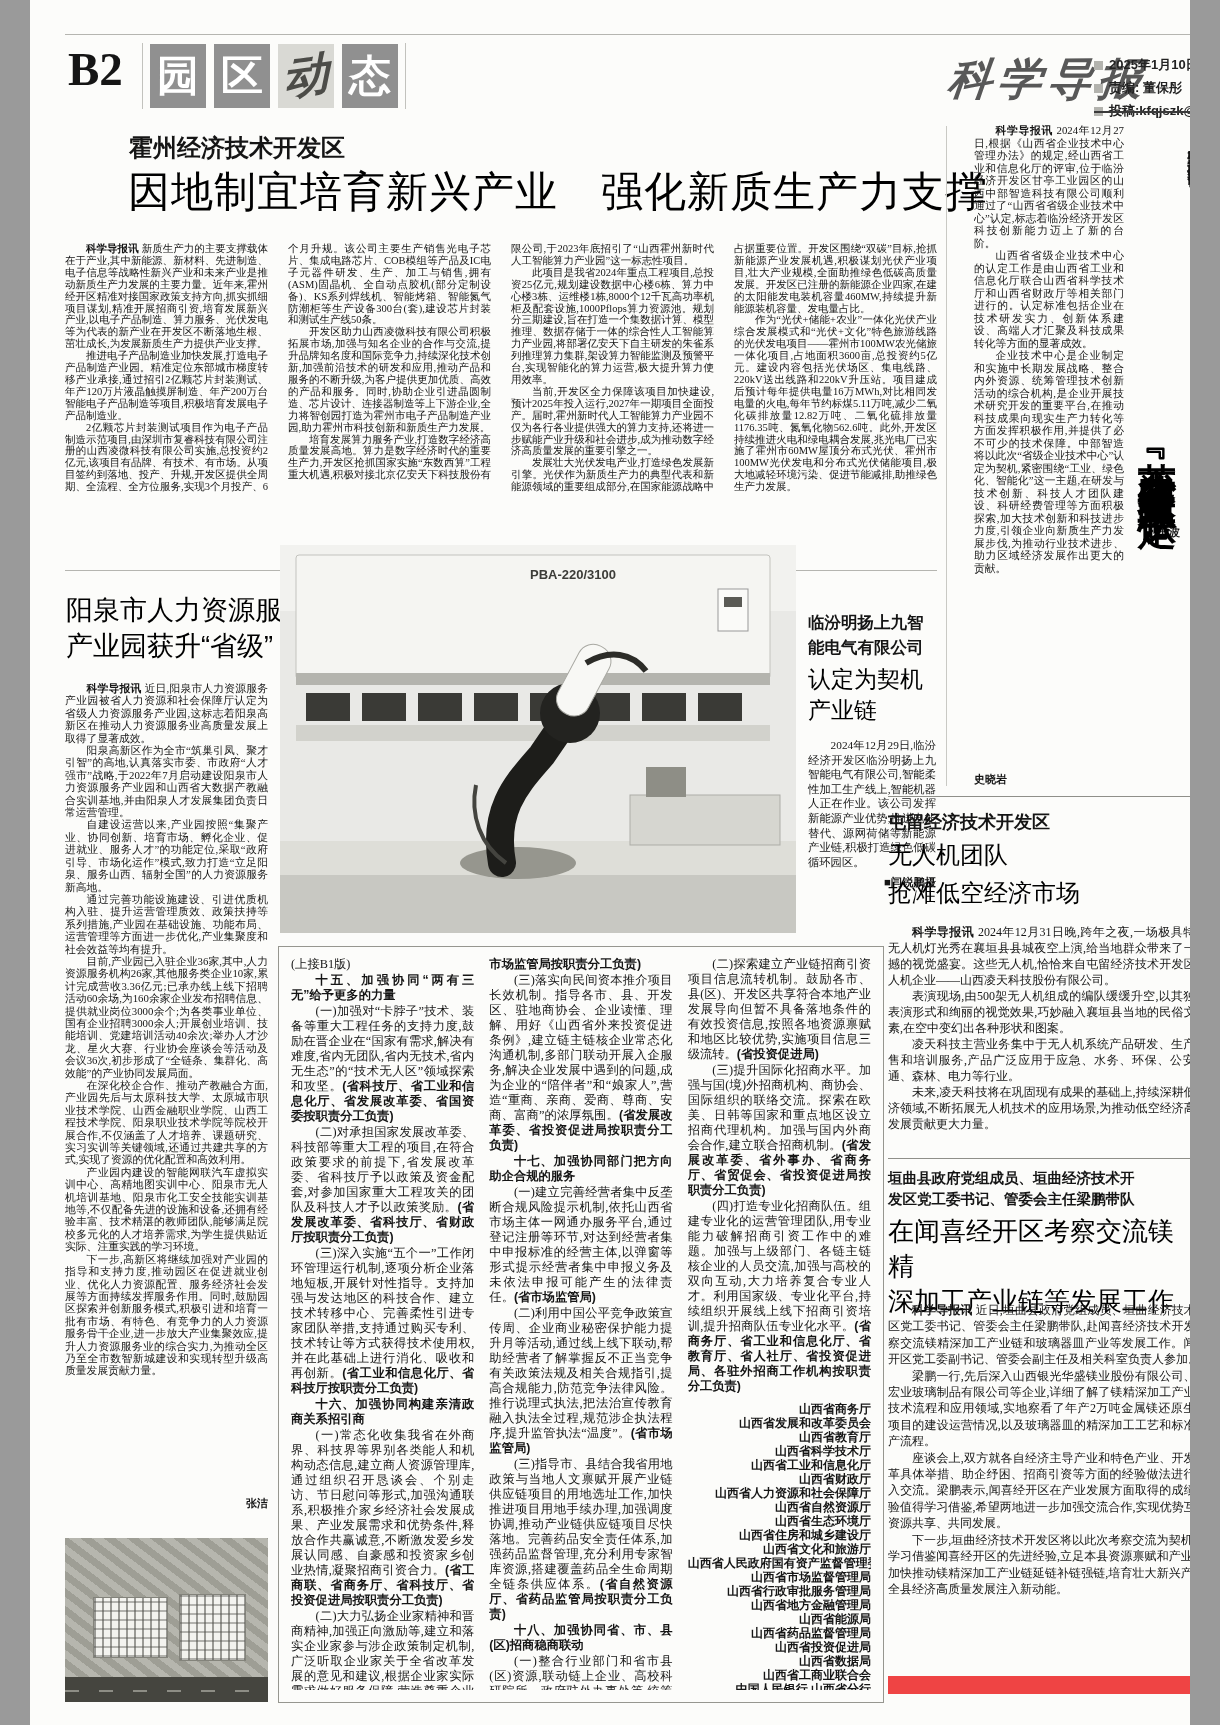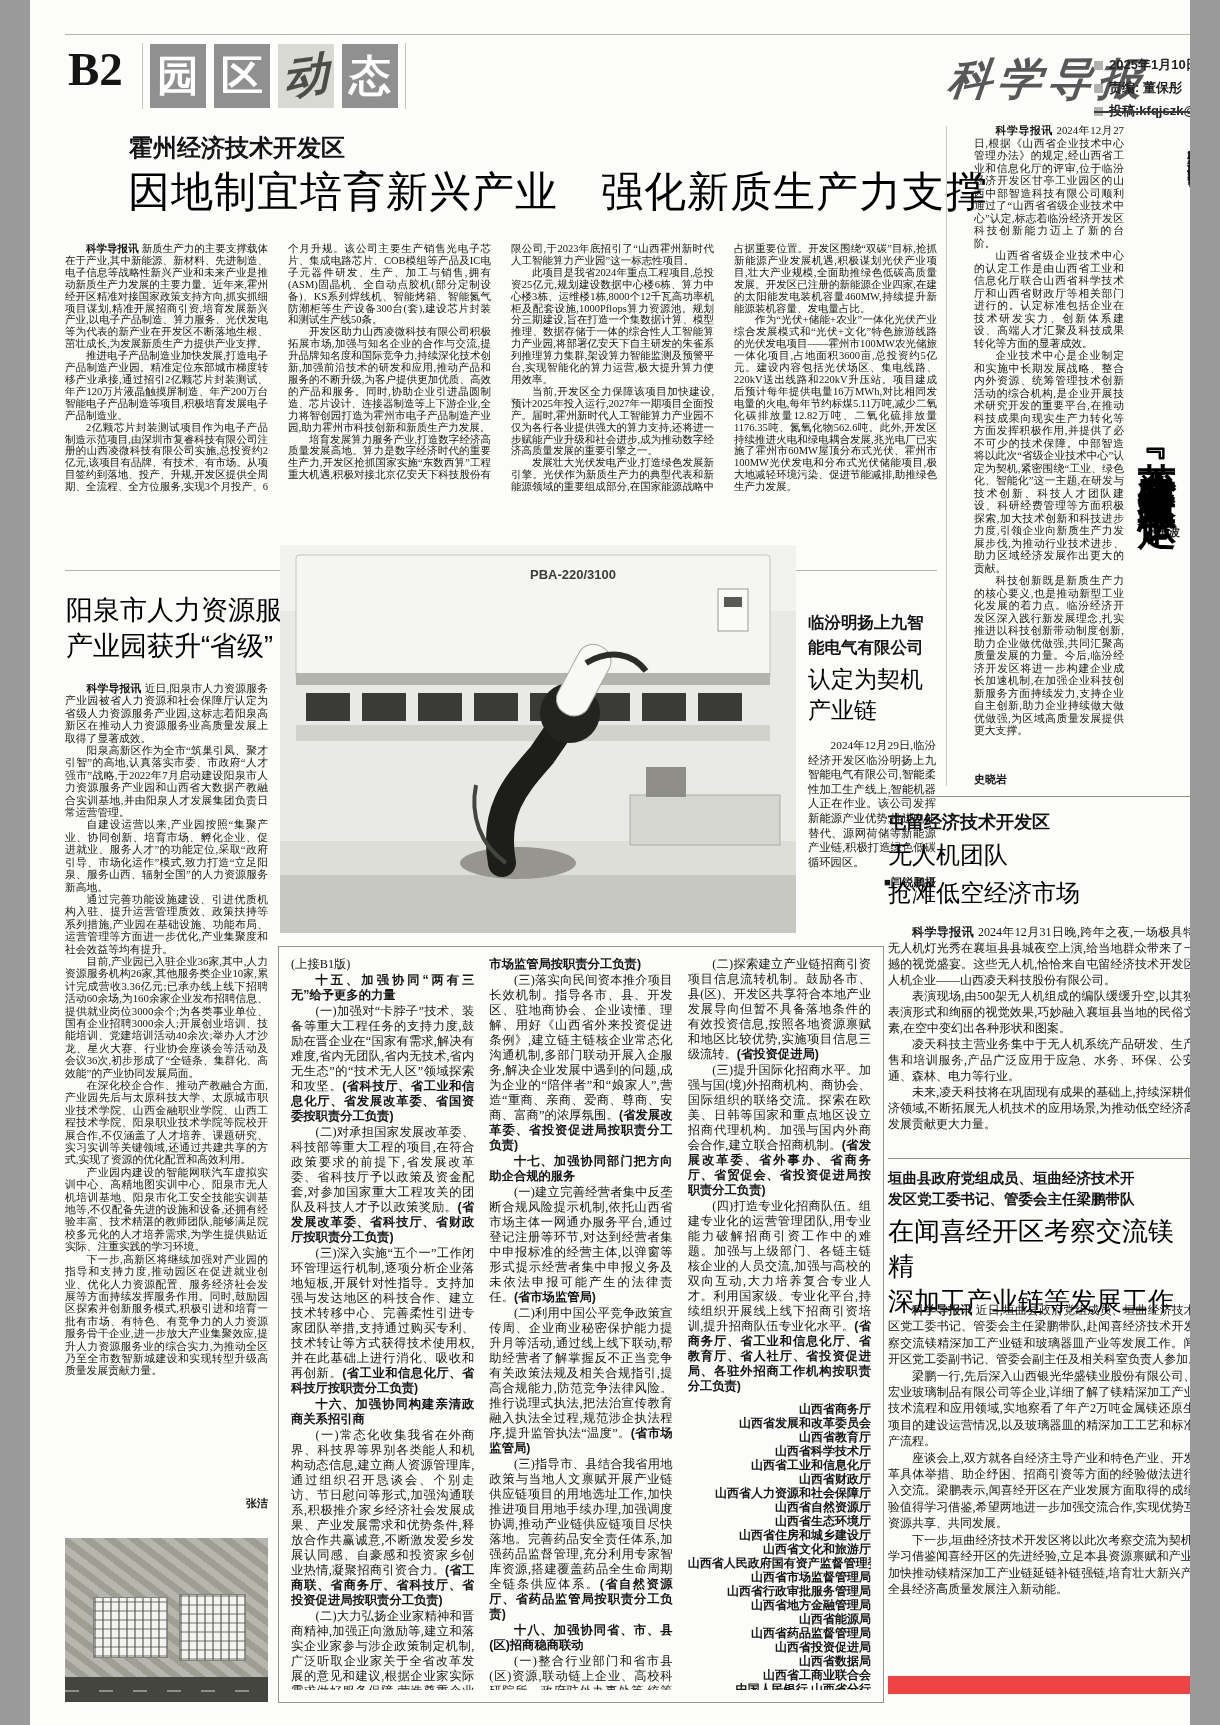--- a/index.html
+++ b/index.html
@@ -194,21 +194,20 @@
     <p>2024年12月29日,临汾经济开发区临汾明扬上九智能电气有限公司,智能柔性加工生产线上,智能机器人正在作业。该公司发挥新能源产业优势,推进电能替代、源网荷储等新能源产业链,积极打造绿色低碳循环园区。</p>
     <p class="cap-byline">■闫锐鹏摄</p>
   </div>
 
   <div class="vline" style="left:916px;top:126px;height:660px;"></div>
   <div class="tech-body">
     <div>
         <p><b>科学导报讯 </b>2024年12月27日,根据《山西省企业技术中心管理办法》的规定,经山西省工业和信息化厅的评审,位于临汾经济开发区甘亭工业园区的山西中部智造科技有限公司顺利通过了“山西省省级企业技术中心”认定,标志着临汾经济开发区科技创新能力迈上了新的台阶。</p>
         <p>山西省省级企业技术中心的认定工作是由山西省工业和信息化厅联合山西省科学技术厅和山西省财政厅等相关部门进行的。认定标准包括企业在技术研发实力、创新体系建设、高端人才汇聚及科技成果转化等方面的显著成效。</p>
         <p>企业技术中心是企业制定和实施中长期发展战略、整合内外资源、统筹管理技术创新活动的综合机构,是企业开展技术研究开发的重要平台,在推动科技成果向现实生产力转化等方面发挥积极作用,并提供了必不可少的技术保障。中部智造将以此次“省级企业技术中心”认定为契机,紧密围绕“工业、绿色化、智能化”这一主题,在研发与技术创新、科技人才团队建设、科研经费管理等方面积极探索,加大技术创新和科技进步力度,引领企业向新质生产力发展步伐,为推动行业技术进步、助力区域经济发展作出更大的贡献。</p>
-        <p>科技创新既是新质生产力的核心要义,也是推动新型工业化发展的着力点。临汾经济开发区深入践行新发展理念,扎实推进以科技创新带动制度创新,助力企业做优做强,共同汇聚高质量发展的力量。今后,临汾经济开发区将进一步构建企业成长加速机制,在加强企业科技创新服务方面持续发力,支持企业自主创新,助力企业持续做大做优做强,为区域高质量发展提供更大支撑。</p>
       </div>
   </div>
   <div style="position:absolute;left:944px;top:772px;width:150px;font-weight:bold;font-size:11px;background:#fcfcfa;">史晓岩</div>
   <div class="v-headline">获『山西省省级企业技术中心』认定</div>
   <div class="v-kicker">中部智造科技有限公司</div>
 
   <div class="hline" style="left:858px;top:796px;width:332px;background:#8f8f89;"></div>
   <div class="dr-kicker kicker">屯留经济技术开发区</div>
   <div class="dr-headline headline" style="white-space:normal;">
     <div>无人机团队</div>

